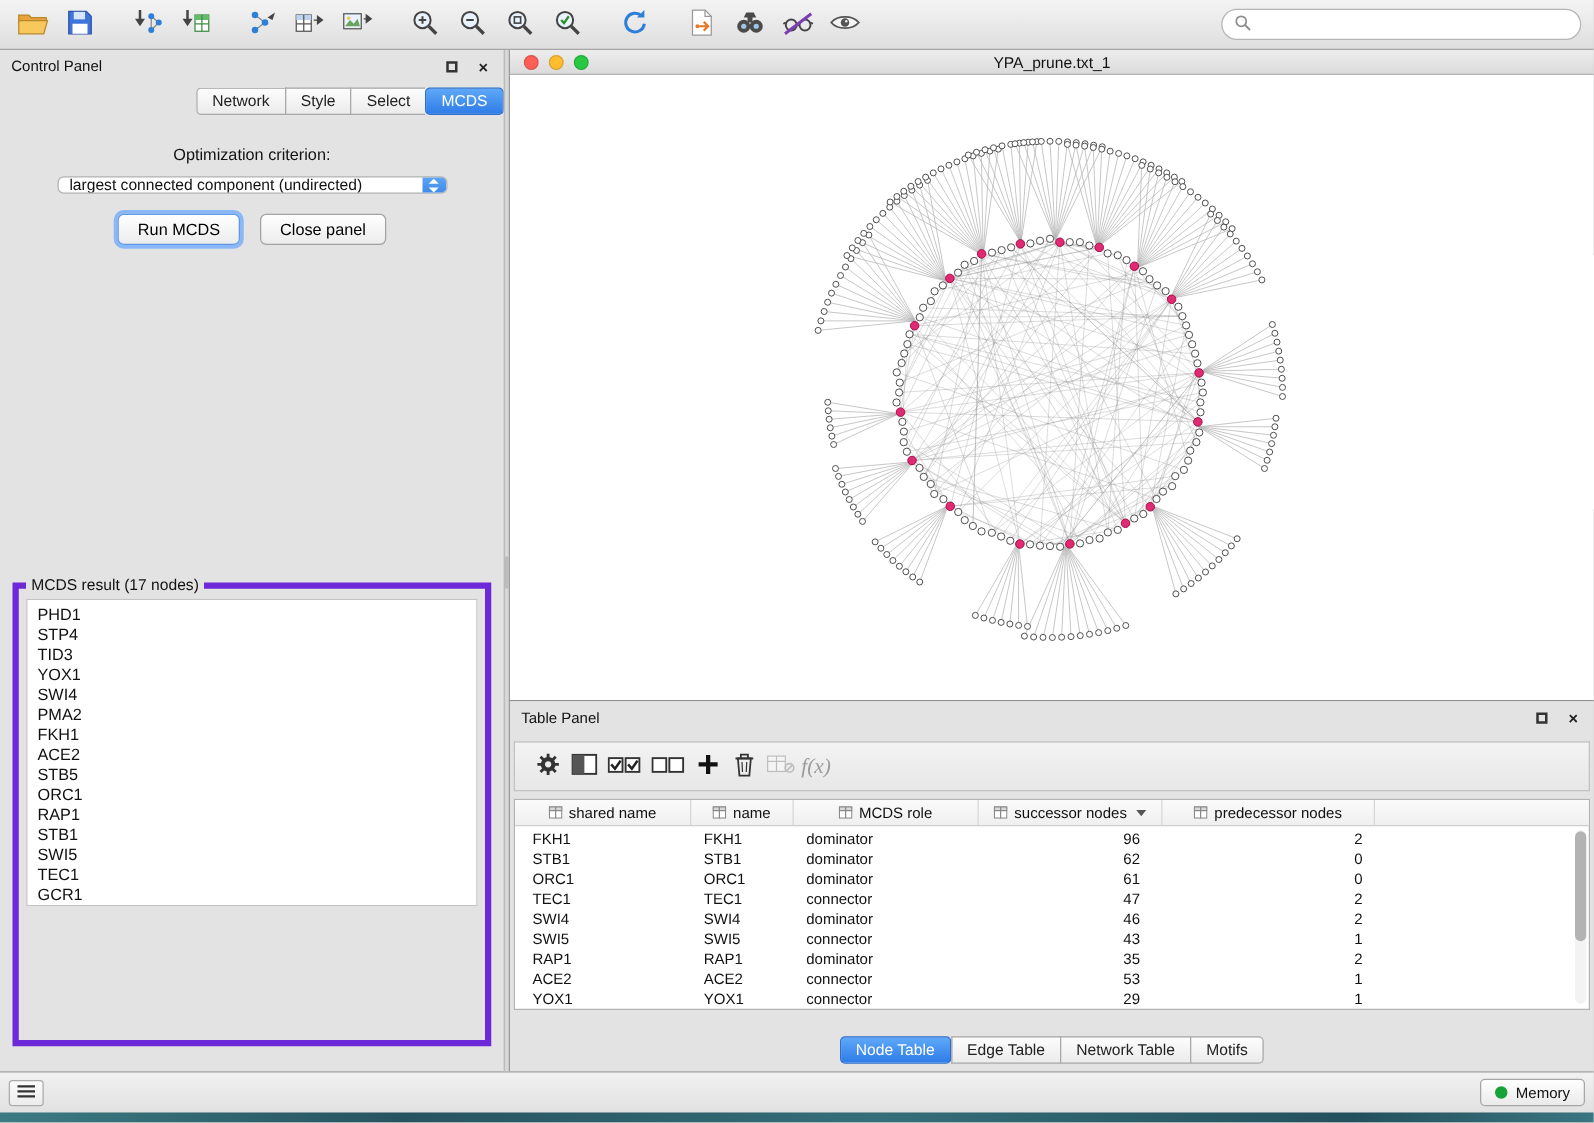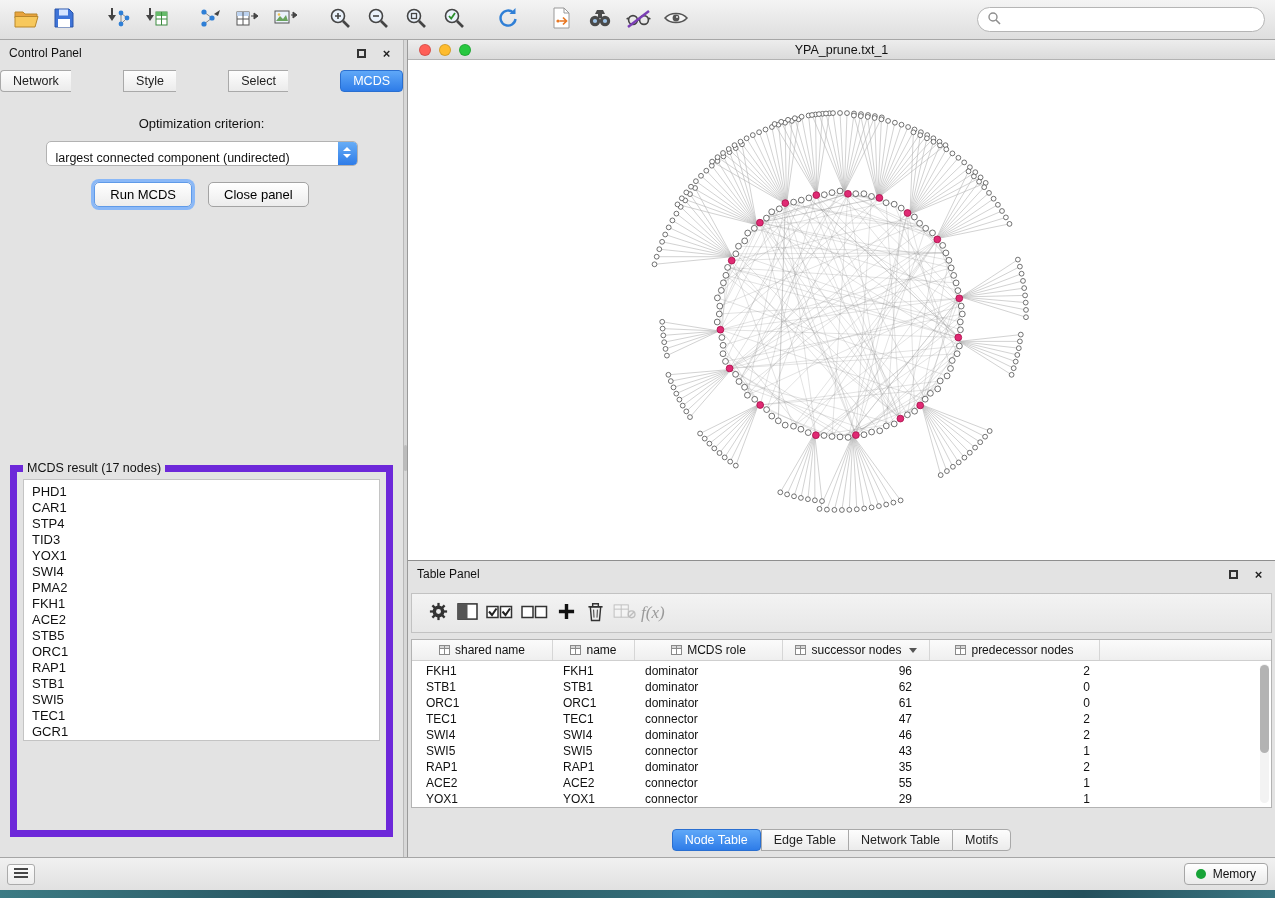--- a/index.html
+++ b/index.html
@@ -14,36 +14,36 @@
   .search input{border:none;outline:none;flex:1;font-size:12px;background:transparent;font-family:"Liberation Sans",sans-serif}
 
   .main{flex:1;display:flex;min-height:0}
 
   
   .control-panel{width:403px;flex:none;background:#e3e3e3;display:flex;flex-direction:column}
   .panel-head{height:26px;flex:none;display:flex;align-items:center;padding:0 9px;font-size:12px}
   .panel-head .sp{flex:1}
   .wbtn{width:15px;height:15px;margin-left:10px;display:flex;align-items:center;justify-content:center;color:#222;font-size:13px;font-weight:bold}
   .float-square{width:9px;height:9px;border:2px solid #333}
-  .cp-tabs{display:flex;justify-content:space-between;margin:4px 0 0}
+  .cp-tabs{display:flex;justify-content:flex-end;margin:4px 0 0}
   .cp-tab,.tp-tab{padding:3px 12px;font-size:12.5px;background:linear-gradient(#fdfdfd,#ebebeb);border:1px solid #a9a9a9;border-right:none;color:#222}
   .cp-tab:first-child,.tp-tab:first-child{border-radius:4px 0 0 4px}
   .cp-tab:last-child,.tp-tab:last-child{border-right:1px solid #a9a9a9;border-radius:0 4px 4px 0}
   .cp-tab.active,.tp-tab.active{background:linear-gradient(#5fa8f8,var(--accent));color:#fff;border:1px solid #2a6fd0;border-radius:4px}
   .cp-body{flex:1;display:flex;flex-direction:column;padding-top:24px;min-height:0}
   .opt-label{text-align:center}
-  .dropdown{width:312px;margin:10px auto 0;height:25px;background:#fff;border:1px solid #b2b2b2;border-radius:5px;display:flex;align-items:flex-end;overflow:hidden;flex:none}
+  .dropdown{width:312px;margin:10px auto 0;height:14px;background:#fff;border:1px solid #b2b2b2;border-radius:5px;display:flex;align-items:center;overflow:hidden;flex:none}
   .dropdown .val{flex:1;padding:0 9px;font-size:12.5px;white-space:nowrap}
   .stepper{width:19px;height:25px;background:linear-gradient(#6cb1f7,var(--accent));display:flex;flex-direction:column;align-items:center;justify-content:center}
   .tri-up{width:0;height:0;border-left:4px solid transparent;border-right:4px solid transparent;border-bottom:4.5px solid #fff;margin-bottom:3px}
   .tri-down{width:0;height:0;border-left:4px solid transparent;border-right:4px solid transparent;border-top:4.5px solid #fff}
   .btn-row{display:flex;justify-content:center;gap:16px;margin-top:16px;flex:none}
   .btn{padding:4px 15px;font-size:13px;background:linear-gradient(#ffffff,#ececec);border:1px solid #a3a3a3;border-radius:5px}
   .btn.focused{box-shadow:0 0 0 3px rgba(100,165,255,.7);border-color:#5f9ae8}
-  .result-box{margin:auto 10px 20px;height:376px;border:7px solid #6d28d9;padding:4px 6px 6px;display:flex;flex-direction:column;flex:none}
+  .result-box{margin:auto 10px 20px;height:376px;border:5px solid #6d28d9;padding:4px 6px 6px;display:flex;flex-direction:column;flex:none}
   .result-box legend{font-size:12.5px;padding:0 4px}
   .result-list{flex:1;background:#fff;border:1px solid #c4c4c4;overflow:hidden;padding:4px 0 0 8px;font-size:13px;line-height:16px}
 
   
   .v-splitter{width:5px;flex:none;background:#d8d8d8;border-left:1px solid #b9b9b9;border-right:1px solid #9a9a9a;position:relative}
   .v-splitter .handle{position:absolute;top:405px;left:0;width:3px;height:26px;background:#bcbcbc;border-radius:2px}
 
   
   .right-col{flex:1;display:flex;flex-direction:column;min-width:0}
   .net-window{height:521px;flex:none;display:flex;flex-direction:column;border-bottom:1px solid #8f8f8f}
@@ -270,21 +270,20 @@
           </span>
       </div>
       <div class="btn-row">
         <button class="btn focused">Run MCDS</button>
         <button class="btn">Close panel</button>
       </div>
       <fieldset class="result-box">
         <legend>MCDS result (17 nodes)</legend>
         <div class="result-list">
             <div>PHD1</div>
-            <div>CAR1</div>
             <div>STP4</div>
             <div>TID3</div>
             <div>YOX1</div>
             <div>SWI4</div>
             <div>PMA2</div>
             <div>FKH1</div>
             <div>ACE2</div>
             <div>STB5</div>
             <div>ORC1</div>
             <div>RAP1</div>
@@ -1090,21 +1089,21 @@
               <div class="td c0" style="width: 141px;">RAP1</div>
               <div class="td c1" style="width: 82px;">RAP1</div>
               <div class="td c2" style="width: 148px;">dominator</div>
               <div class="td c3" style="width: 147px;">35</div>
               <div class="td c4" style="width: 170px;">2</div>
             </div>
             <div class="tr">
               <div class="td c0" style="width: 141px;">ACE2</div>
               <div class="td c1" style="width: 82px;">ACE2</div>
               <div class="td c2" style="width: 148px;">connector</div>
-              <div class="td c3" style="width: 147px;">55</div>
+              <div class="td c3" style="width: 147px;">53</div>
               <div class="td c4" style="width: 170px;">1</div>
             </div>
             <div class="tr">
               <div class="td c0" style="width: 141px;">YOX1</div>
               <div class="td c1" style="width: 82px;">YOX1</div>
               <div class="td c2" style="width: 148px;">connector</div>
               <div class="td c3" style="width: 147px;">29</div>
               <div class="td c4" style="width: 170px;">1</div>
             </div>
             <div class="tr">

